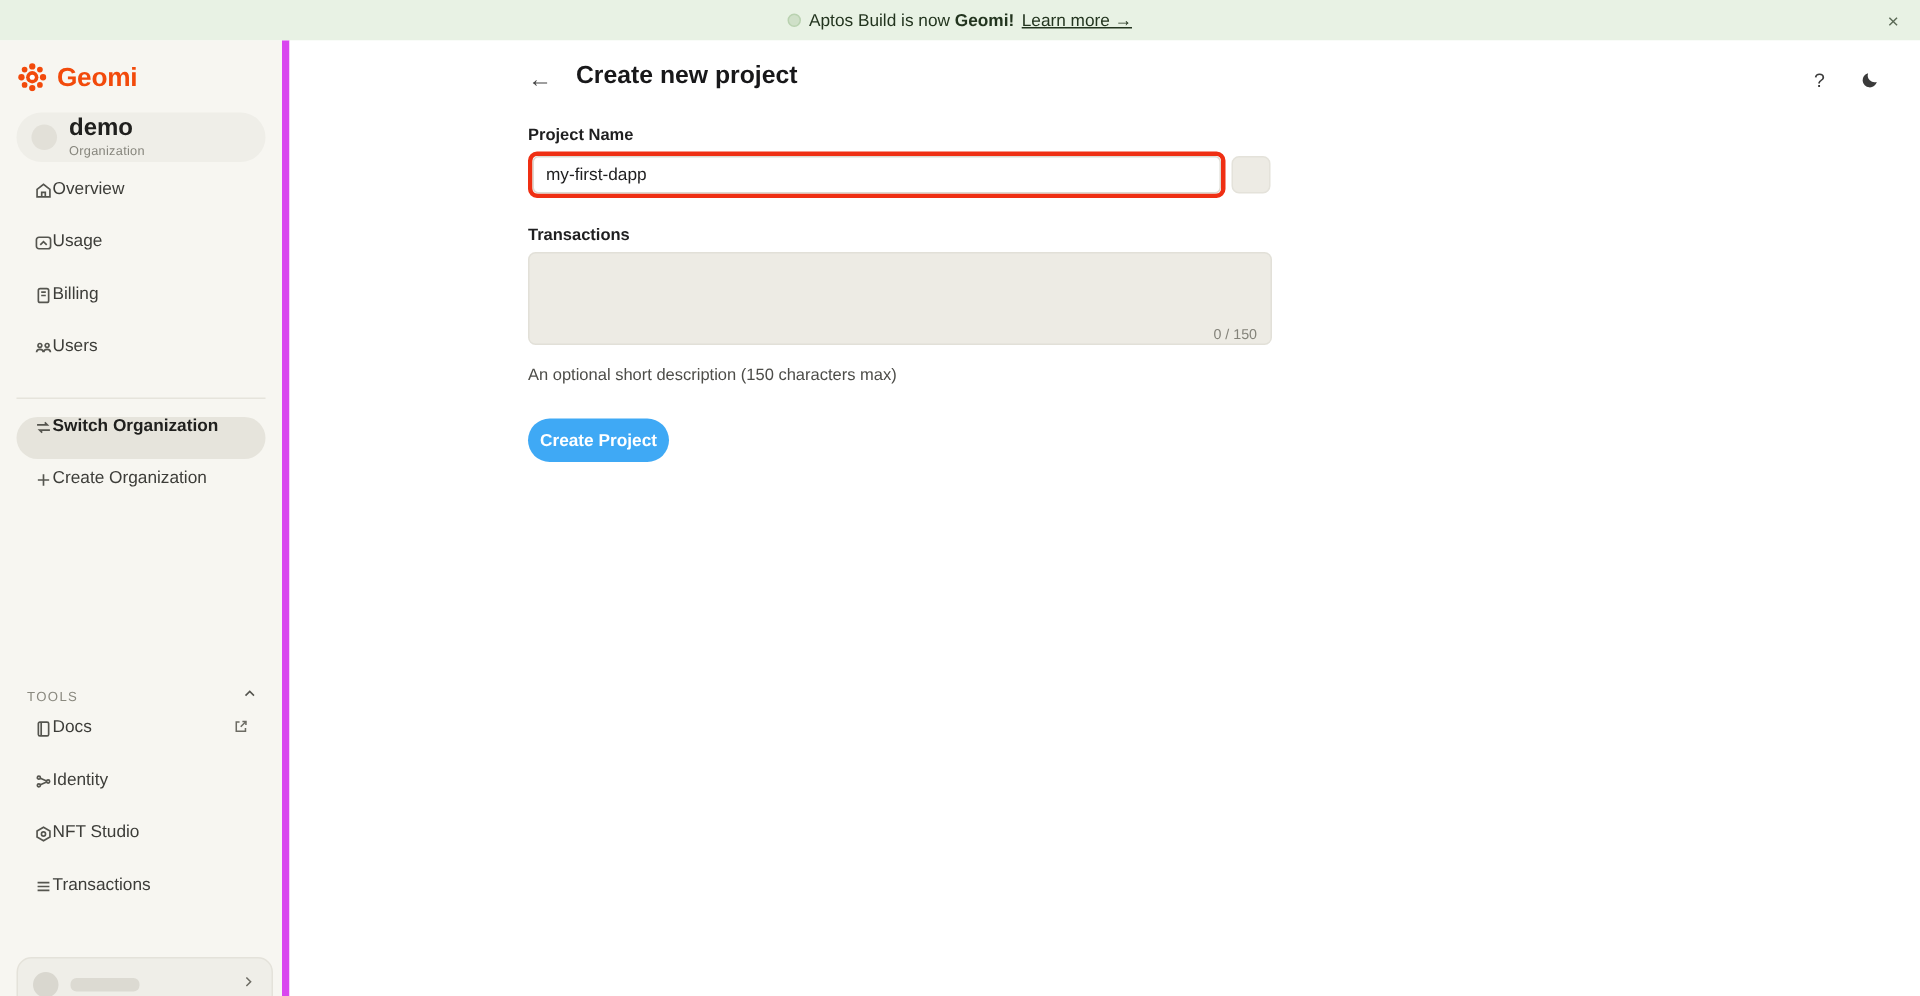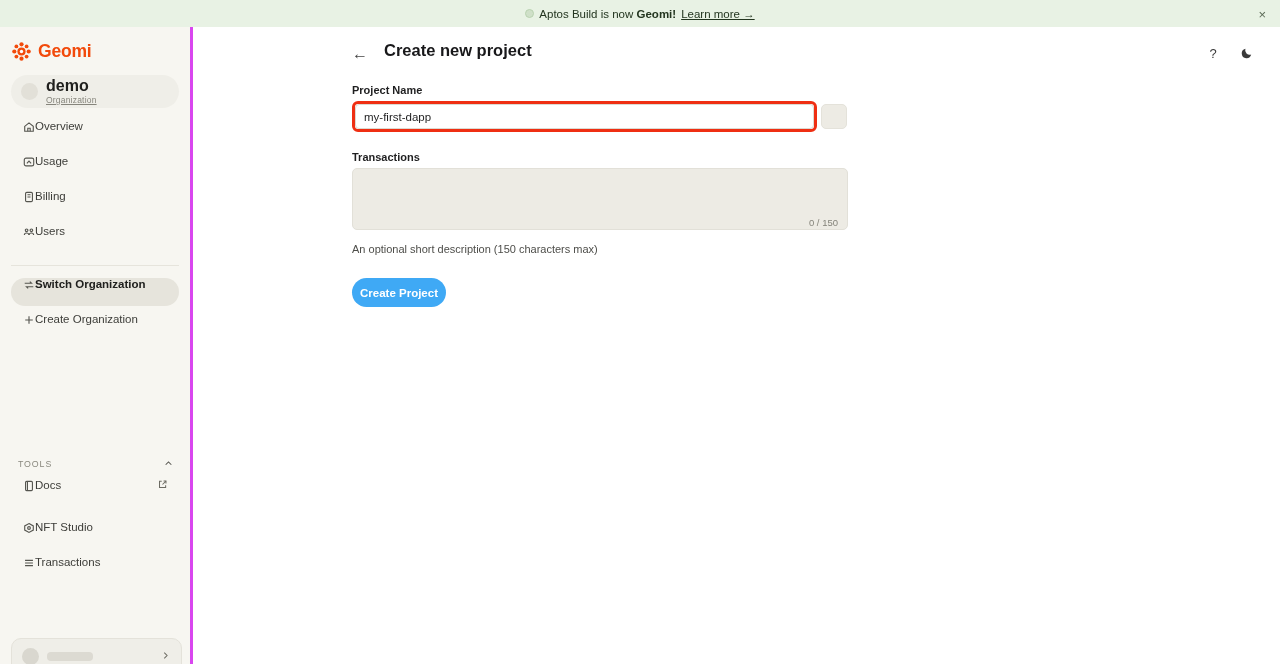--- a/index.html
+++ b/index.html
@@ -46,21 +46,21 @@
     cursor: pointer;
     line-height: 1;
   }
 
   
   .sidebar {
     position: absolute;
     top: 27px; left: 0;
     width: 193px; height: 637px;
     background: #f7f6f1;
-    border-right: 3px solid #d946ef;
+    border-right: 5px solid #d946ef;
     overflow: hidden;
   }
   .logo-row {
     display: flex;
     align-items: center;
     gap: 7px;
     padding: 14px 0 0 12px;
   }
   .logo-mark {
     width: 19px; height: 19px;
@@ -85,21 +85,21 @@
     padding: 0 10px;
   }
   .org-avatar {
     width: 17px; height: 17px;
     border-radius: 50%;
     background: #e2e0d8;
     flex: none;
   }
   .org-lines { display: flex; flex-direction: column; line-height: 1.15; }
   .org-name { font-size: 16px; font-weight: 700; color: #20201e; }
-  .org-sub { font-size: 8.5px; color: #86857c; letter-spacing: 0.2px; text-decoration: underline; }
+  .org-sub { font-size: 8.5px; color: #86857c; letter-spacing: 0.2px; }
 
   .nav { margin-top: 12px; }
   .nav-item {
     height: 28px;
     margin: 0 11px;
     border-radius: 14px;
     display: flex;
     align-items: flex-start;
     padding: 0 11px;
     font-size: 11.5px;
@@ -414,20 +414,31 @@
       <span>Docs</span>
       <span class="ext-ico">
         <svg width="11" height="11" viewBox="0 0 14 14" fill="none" stroke="currentColor" stroke-width="1.3">
           <path d="M6 3H3.2v7.8H11V8"></path>
             <path d="M8.4 2.6H11.4v3"></path>
             <path d="M11.4 2.6 7 7"></path>
         </svg>
       </span>
     </div>
     <div class="nav-gap"></div>
+    <div class="nav-item">
+      <span class="ico">
+        <svg width="12" height="12" viewBox="0 0 14 14" fill="none" stroke="currentColor" stroke-width="1.3">
+          <circle cx="3.4" cy="4" r="1.2"></circle>
+            <circle cx="3.4" cy="10" r="1.2"></circle>
+            <circle cx="10.6" cy="7" r="1.2"></circle>
+          <path d="M4.6 4.5 9.4 6.6M4.6 9.5 9.4 7.4"></path>
+        </svg>
+      </span>
+      <span>Identity</span>
+    </div>
     <div class="nav-gap"></div>
     <div class="nav-item">
       <span class="ico">
         <svg width="12" height="12" viewBox="0 0 14 14" fill="none" stroke="currentColor" stroke-width="1.3">
           <path d="M7 1.8 12 4.6v4.8L7 12.2 2 9.4V4.6z"></path>
             <circle cx="7" cy="7" r="1.6"></circle>
         </svg>
       </span>
       <span>NFT Studio</span>
     </div>

